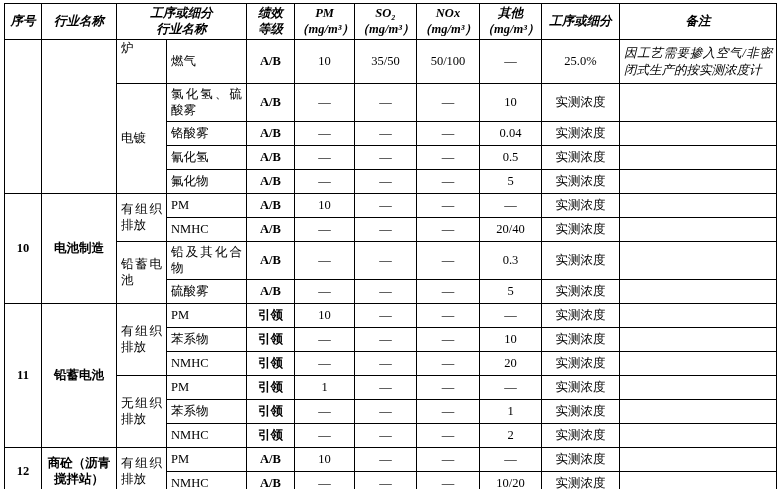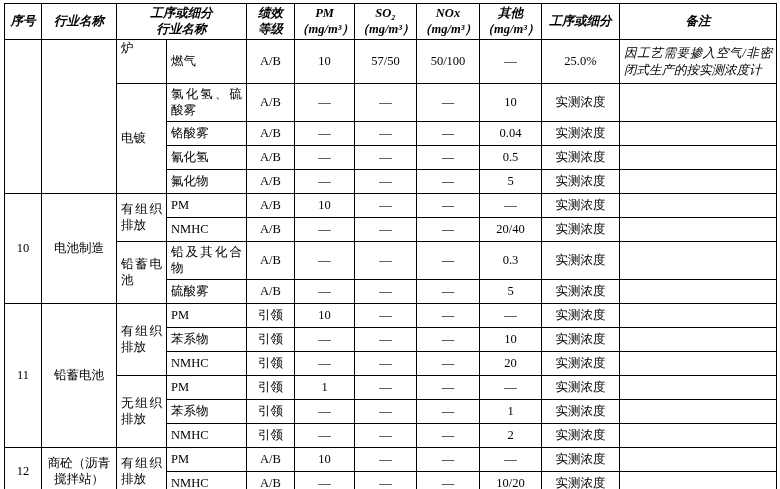--- a/index.html
+++ b/index.html
@@ -19,21 +19,21 @@
     padding:1px 2px;overflow:hidden;
     white-space:pre-line;
   }
   th{font-weight:bold;font-size:12.5px;padding:2px 1px;}
   tr.hdr{height:34px;font-style:italic;}
   tr.h44{height:44px;}
   tr.h38{height:38px;}
   tr.h24{height:24px;}
   td.lt{text-align:justify;text-justify:inter-character;padding:1px 4px;}
   td.vt{vertical-align:top;}
-  td.b{font-weight:normal;}
+  td.b{font-weight:bold;}
   td.note{text-align:justify;text-justify:inter-character;padding:1px 4px;line-height:1.35;font-style:italic;}
   table{border-bottom:2px solid #000;}
 </style>
 </head>
 <body>
 
 <table>
   <colgroup>
     <col style="width:37px">
       <col style="width:75px">
@@ -68,21 +68,21 @@
     <th>备注</th>
   </tr>
 
   <tr class="h44">
     <td rowspan="5"></td>
     <td rowspan="5"></td>
     <td class="lt vt">炉</td>
     <td class="lt">燃气</td>
     <td class="b">A/B</td>
     <td>10</td>
-    <td>57/50</td>
+    <td>35/50</td>
     <td>50/100</td>
     <td>—</td>
     <td>25.0%</td>
     <td class="note">因工艺需要掺入空气/非密闭式生产的按实测浓度计</td>
   </tr>
   <tr class="h38">
     <td rowspan="4" class="lt">电镀</td>
     <td class="lt">氯化氢、硫酸雾</td>
     <td class="b">A/B</td>
     <td>—</td>

